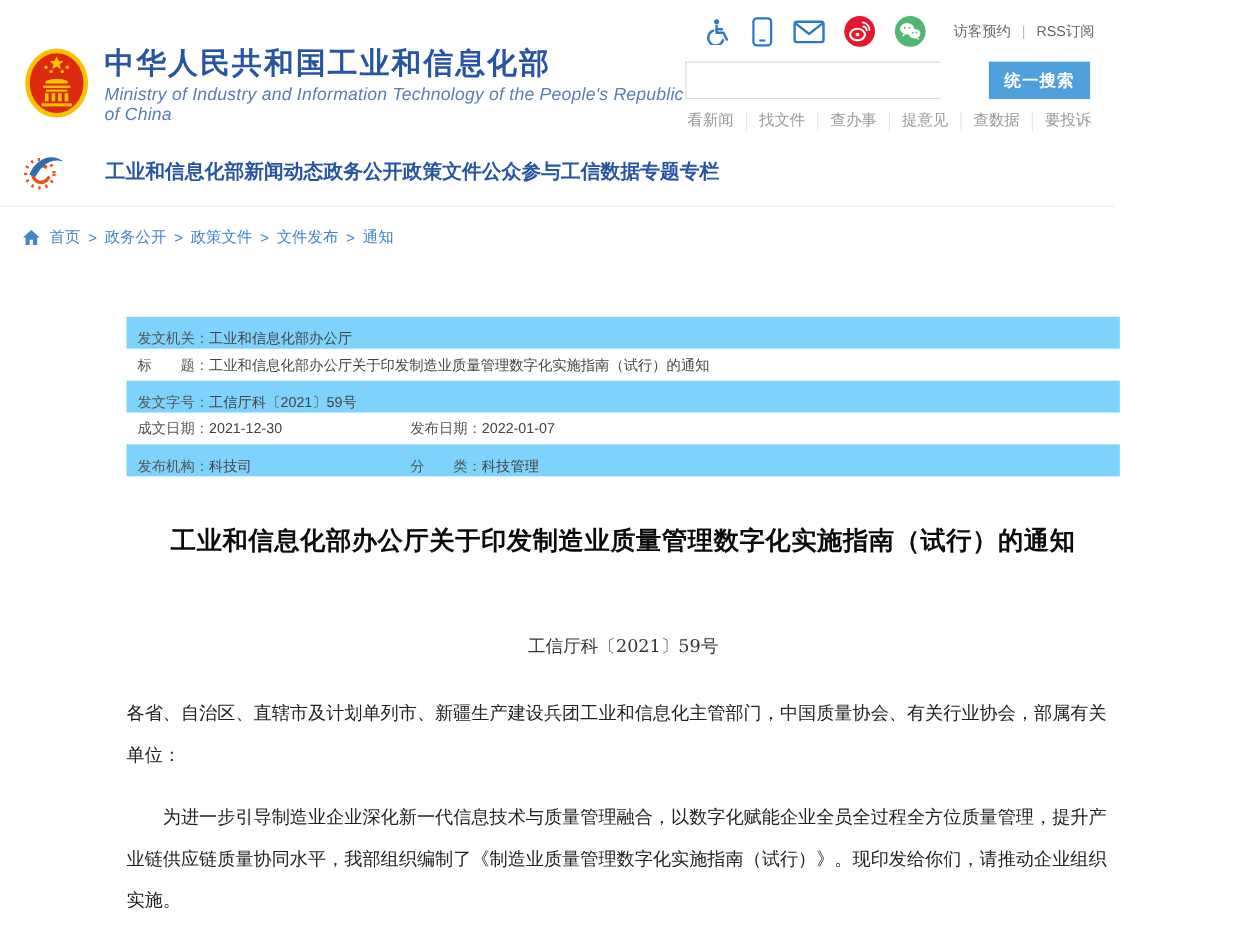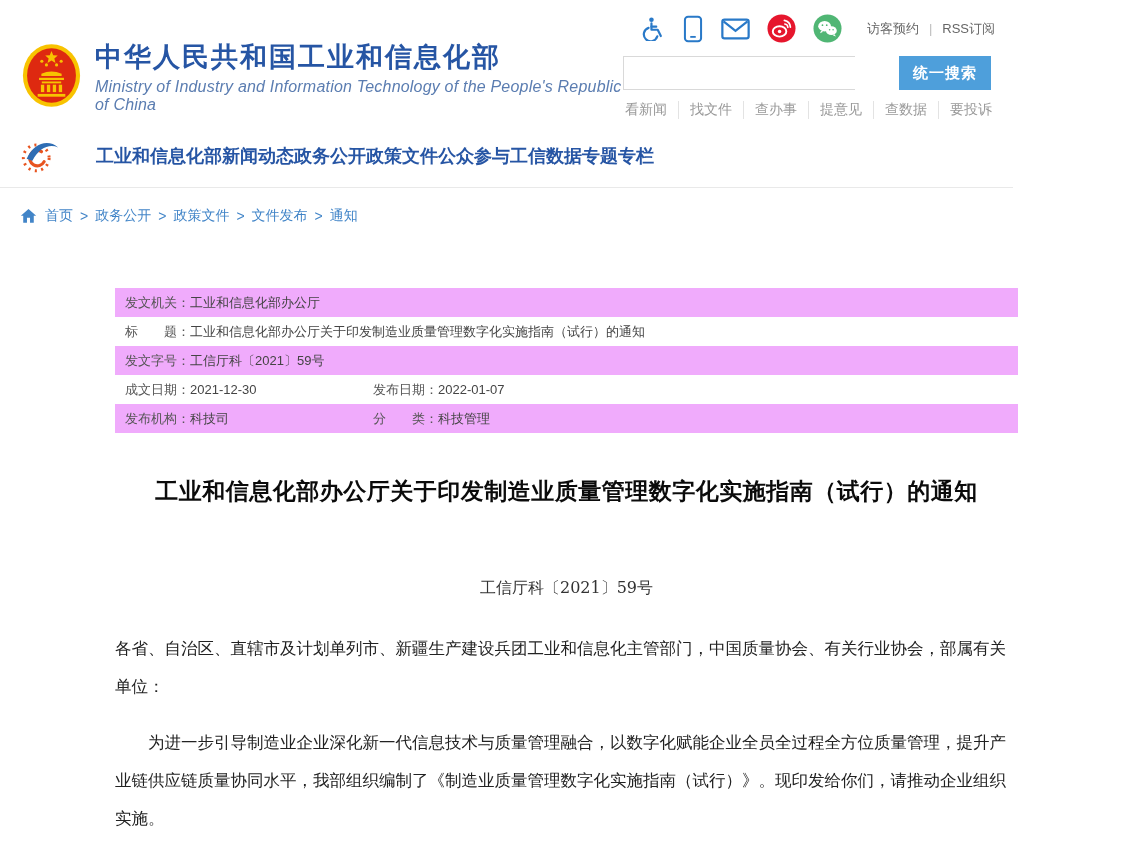--- a/index.html
+++ b/index.html
@@ -38,21 +38,21 @@
   
   .breadcrumb { position:absolute; top:207px; left:20px; display:flex; align-items:center; gap:7px; font-size:14px; color:#4285C8; }
   .breadcrumb a { color:#4285C8; text-decoration:none; cursor:pointer; }
   .crumb-sep { color:#4285C8; }
   .home-icon { display:flex; align-items:center; margin-right:1px; }
 
   
   .doc { position:absolute; top:288px; left:115px; width:903px; }
   .meta-table { width:100%; }
   .meta-row { display:flex; align-items:center; min-height:29px; padding-left:10px; font-size:13px; color:#555; }
-  .meta-row.shaded { background:#f0abfc; }
+  .meta-row.shaded { background:#7dd3fc;align-items:flex-end; }
   .meta-cell.c1 { flex:0 0 248px; }
   .meta-cell.c2 { flex:1; }
   .meta-label { color:#555; }
   .meta-value { color:#444; }
 
   .doc-title { margin-top:43px; text-align:center; font-size:23px; font-weight:bold; color:#0b0b0b; letter-spacing:0.5px; font-family:"Liberation Sans", sans-serif; }
   .doc-number { margin-top:71px; text-align:center; font-size:16px; color:#333; font-family:"DejaVu Serif", serif; }
   .doc-body { font-family:"DejaVu Serif", serif; color:#222; font-size:16.5px; line-height:38px; }
   .salutation { margin-top:31px; }
   .body-para { margin-top:18px; text-indent:2em; }

